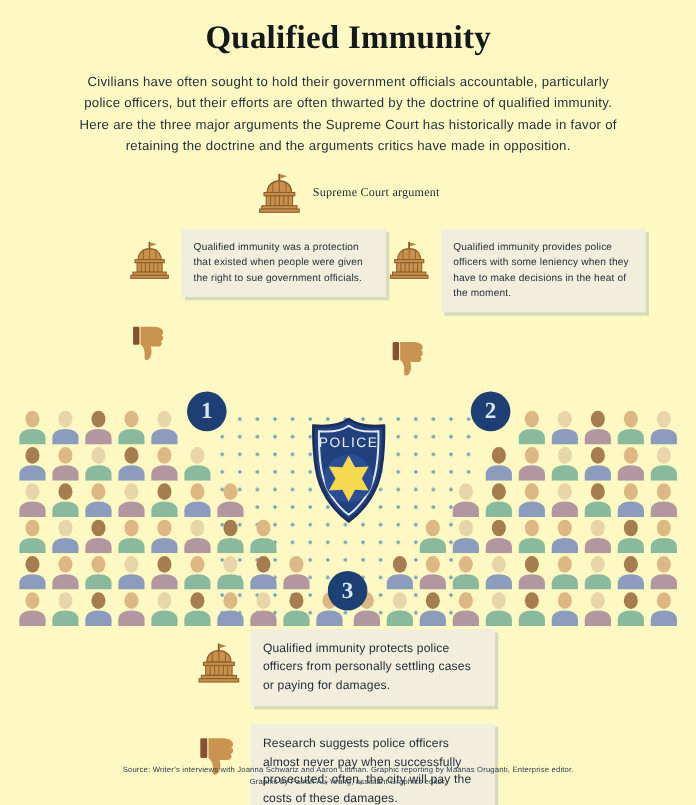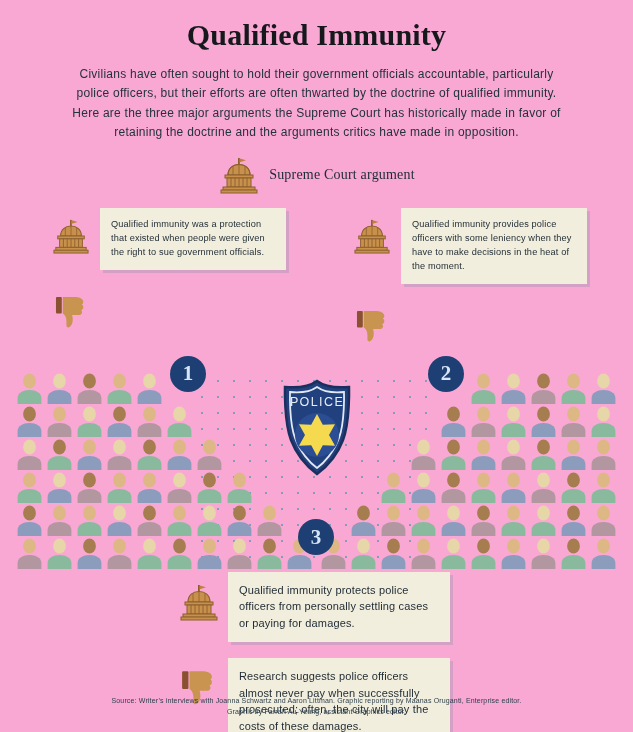--- a/index.html
+++ b/index.html
@@ -11,21 +11,21 @@
     height: 732px;
     background: #a3cbed;
     font-family: "Liberation Sans", sans-serif;
     overflow: hidden;
     position: relative;
   }
   .page {
     position: relative;
     width: 633px;
     height: 732px;
-    background: #f9a8d4;
+    background: #fef9c3;
   }
 
   
   .title {
     text-align: center;
     font-family: "Liberation Serif", serif;
     font-weight: bold;
     font-size: 30px;
     color: #15191c;
     letter-spacing: 0.2px;
@@ -50,38 +50,38 @@
     gap: 52px;
     margin-top: 13px;
   }
   .legend-item {
     display: flex;
     align-items: center;
     gap: 9px;
   }
   .legend-label {
     font-family: "Liberation Serif", serif;
-    font-size: 14px;
+    font-size: 11px;
     color: #1b2a33;
     letter-spacing: 0.2px;
   }
 
   
   .icon-capitol { display:block; }
   .icon-thumb { display:block; }
 
   
   .args {
     position: relative;
     margin-top: 14px;
     padding: 0 0px;
   }
   .arg-columns {
     display: flex;
-    justify-content: space-between;
+    justify-content: flex-end;
     padding: 0 46px 0 50px;
   }
   .arg-col {
     width: 236px;
     display: flex;
     flex-direction: column;
     gap: 14px;
   }
   .arg-row {
     display: flex;

